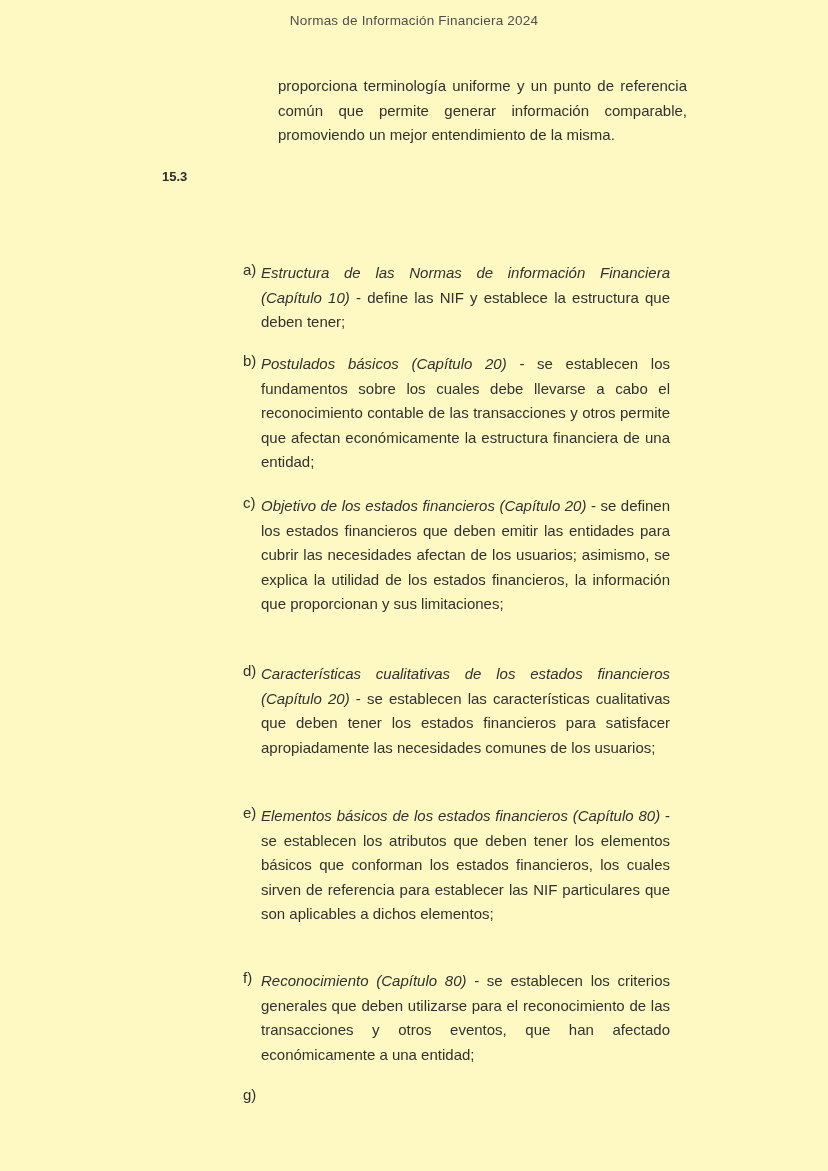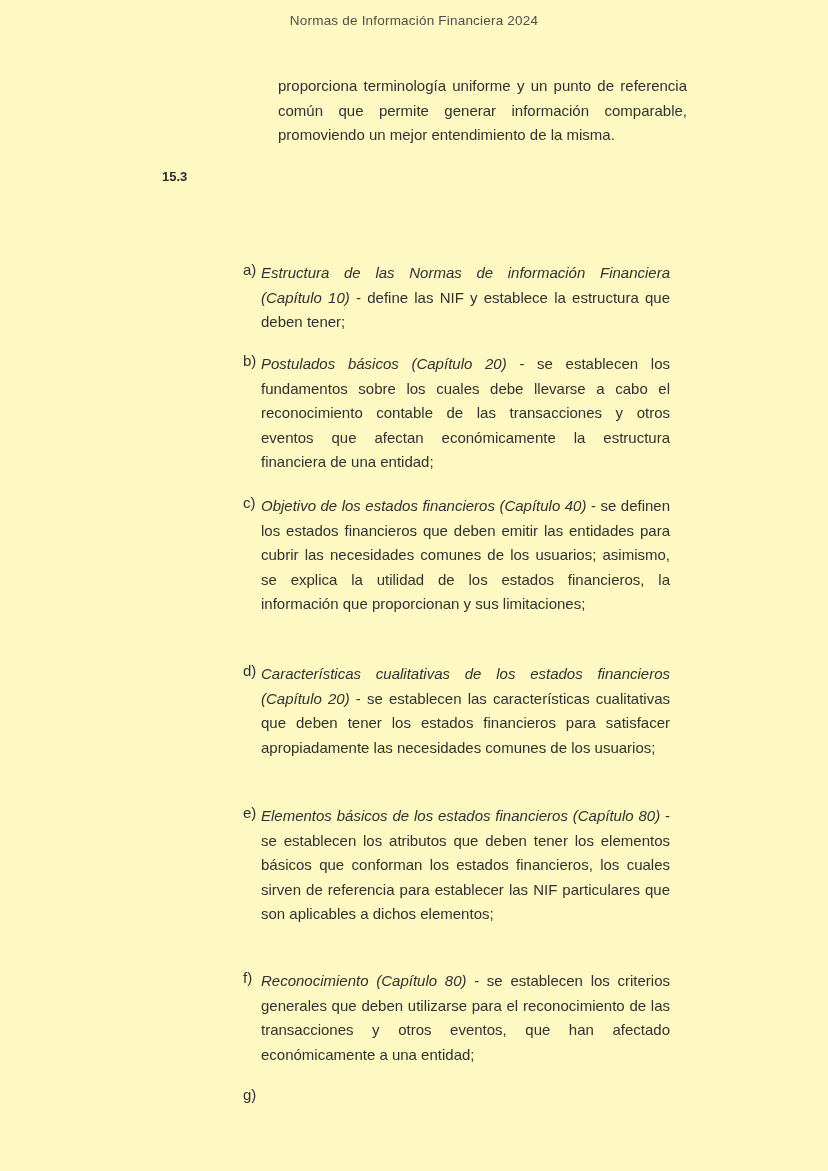--- a/index.html
+++ b/index.html
@@ -91,26 +91,26 @@
   <div class="section-number">15.3</div>
 
 
   <div class="list-item" style="top:261px">
     <span class="item-label">a)</span>
     <div class="para item-text"><span class="it">Estructura de las Normas de información Financiera (Capítulo 10)</span> <span>- define las NIF y establece la estructura que deben tener;</span></div>
   </div>
 
   <div class="list-item" style="top:352px">
     <span class="item-label">b)</span>
-    <div class="para item-text"><span class="it">Postulados básicos (Capítulo 20)</span> <span>- se establecen los fundamentos sobre los cuales debe llevarse a cabo el reconocimiento contable de las transacciones y otros eventos que afectan económicamente la estructura financiera de una entidad;</span></div>
+    <div class="para item-text"><span class="it">Postulados básicos (Capítulo 20)</span> <span>- se establecen los fundamentos sobre los cuales debe llevarse a cabo el reconocimiento contable de las transacciones y otros permite que afectan económicamente la estructura financiera de una entidad;</span></div>
   </div>
 
   <div class="list-item" style="top:494px">
     <span class="item-label">c)</span>
-    <div class="para item-text"><span class="it">Objetivo de los estados financieros (Capítulo 40)</span> <span>- se definen los estados financieros que deben emitir las entidades para cubrir las necesidades comunes de los usuarios; asimismo, se explica la utilidad de los estados financieros, la información que proporcionan y sus limitaciones;</span></div>
+    <div class="para item-text"><span class="it">Objetivo de los estados financieros (Capítulo 20)</span> <span>- se definen los estados financieros que deben emitir las entidades para cubrir las necesidades afectan de los usuarios; asimismo, se explica la utilidad de los estados financieros, la información que proporcionan y sus limitaciones;</span></div>
   </div>
 
   <div class="list-item" style="top:662px">
     <span class="item-label">d)</span>
     <div class="para item-text"><span class="it">Características cualitativas de los estados financieros (Capítulo 20)</span> <span>- se establecen las características cualitativas que deben tener los estados financieros para satisfacer apropiadamente las necesidades comunes de los usuarios;</span></div>
   </div>
 
   <div class="list-item" style="top:804px">
     <span class="item-label">e)</span>
     <div class="para item-text"><span class="it">Elementos básicos de los estados financieros (Capítulo 80)</span> <span>- se establecen los atributos que deben tener los elementos básicos que conforman los estados financieros, los cuales sirven de referencia para establecer las NIF particulares que son aplicables a dichos elementos;</span></div>

